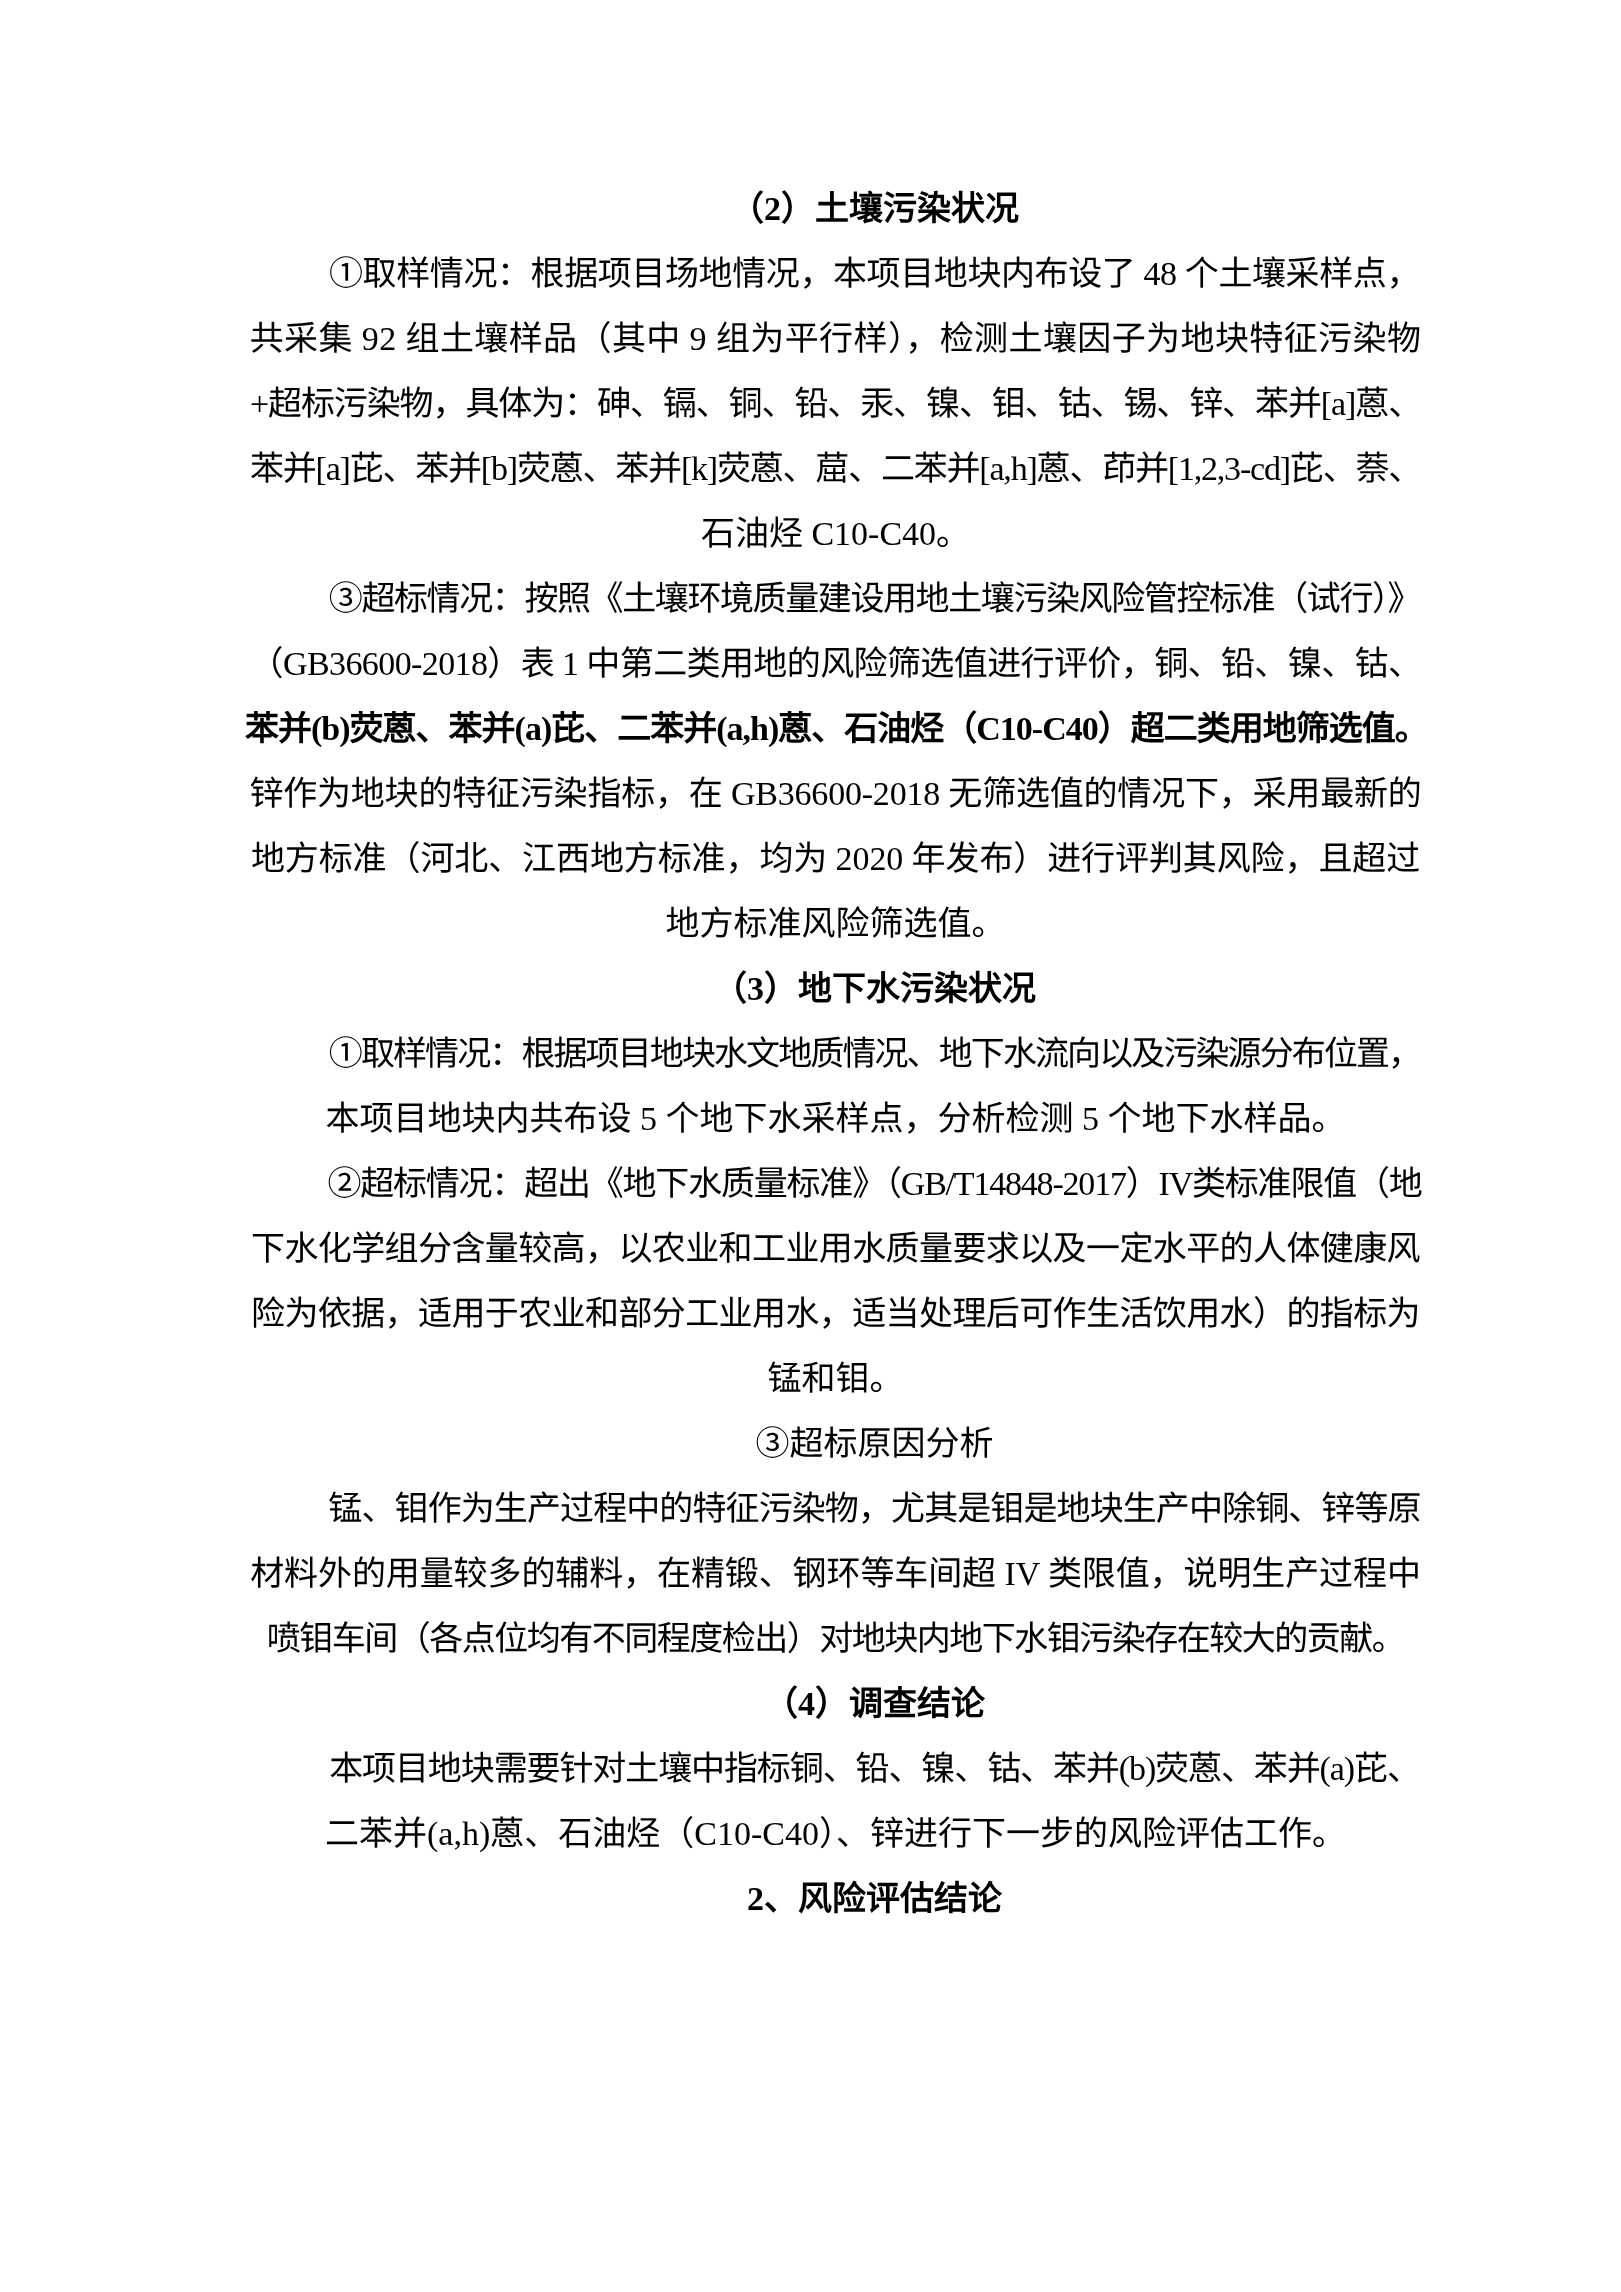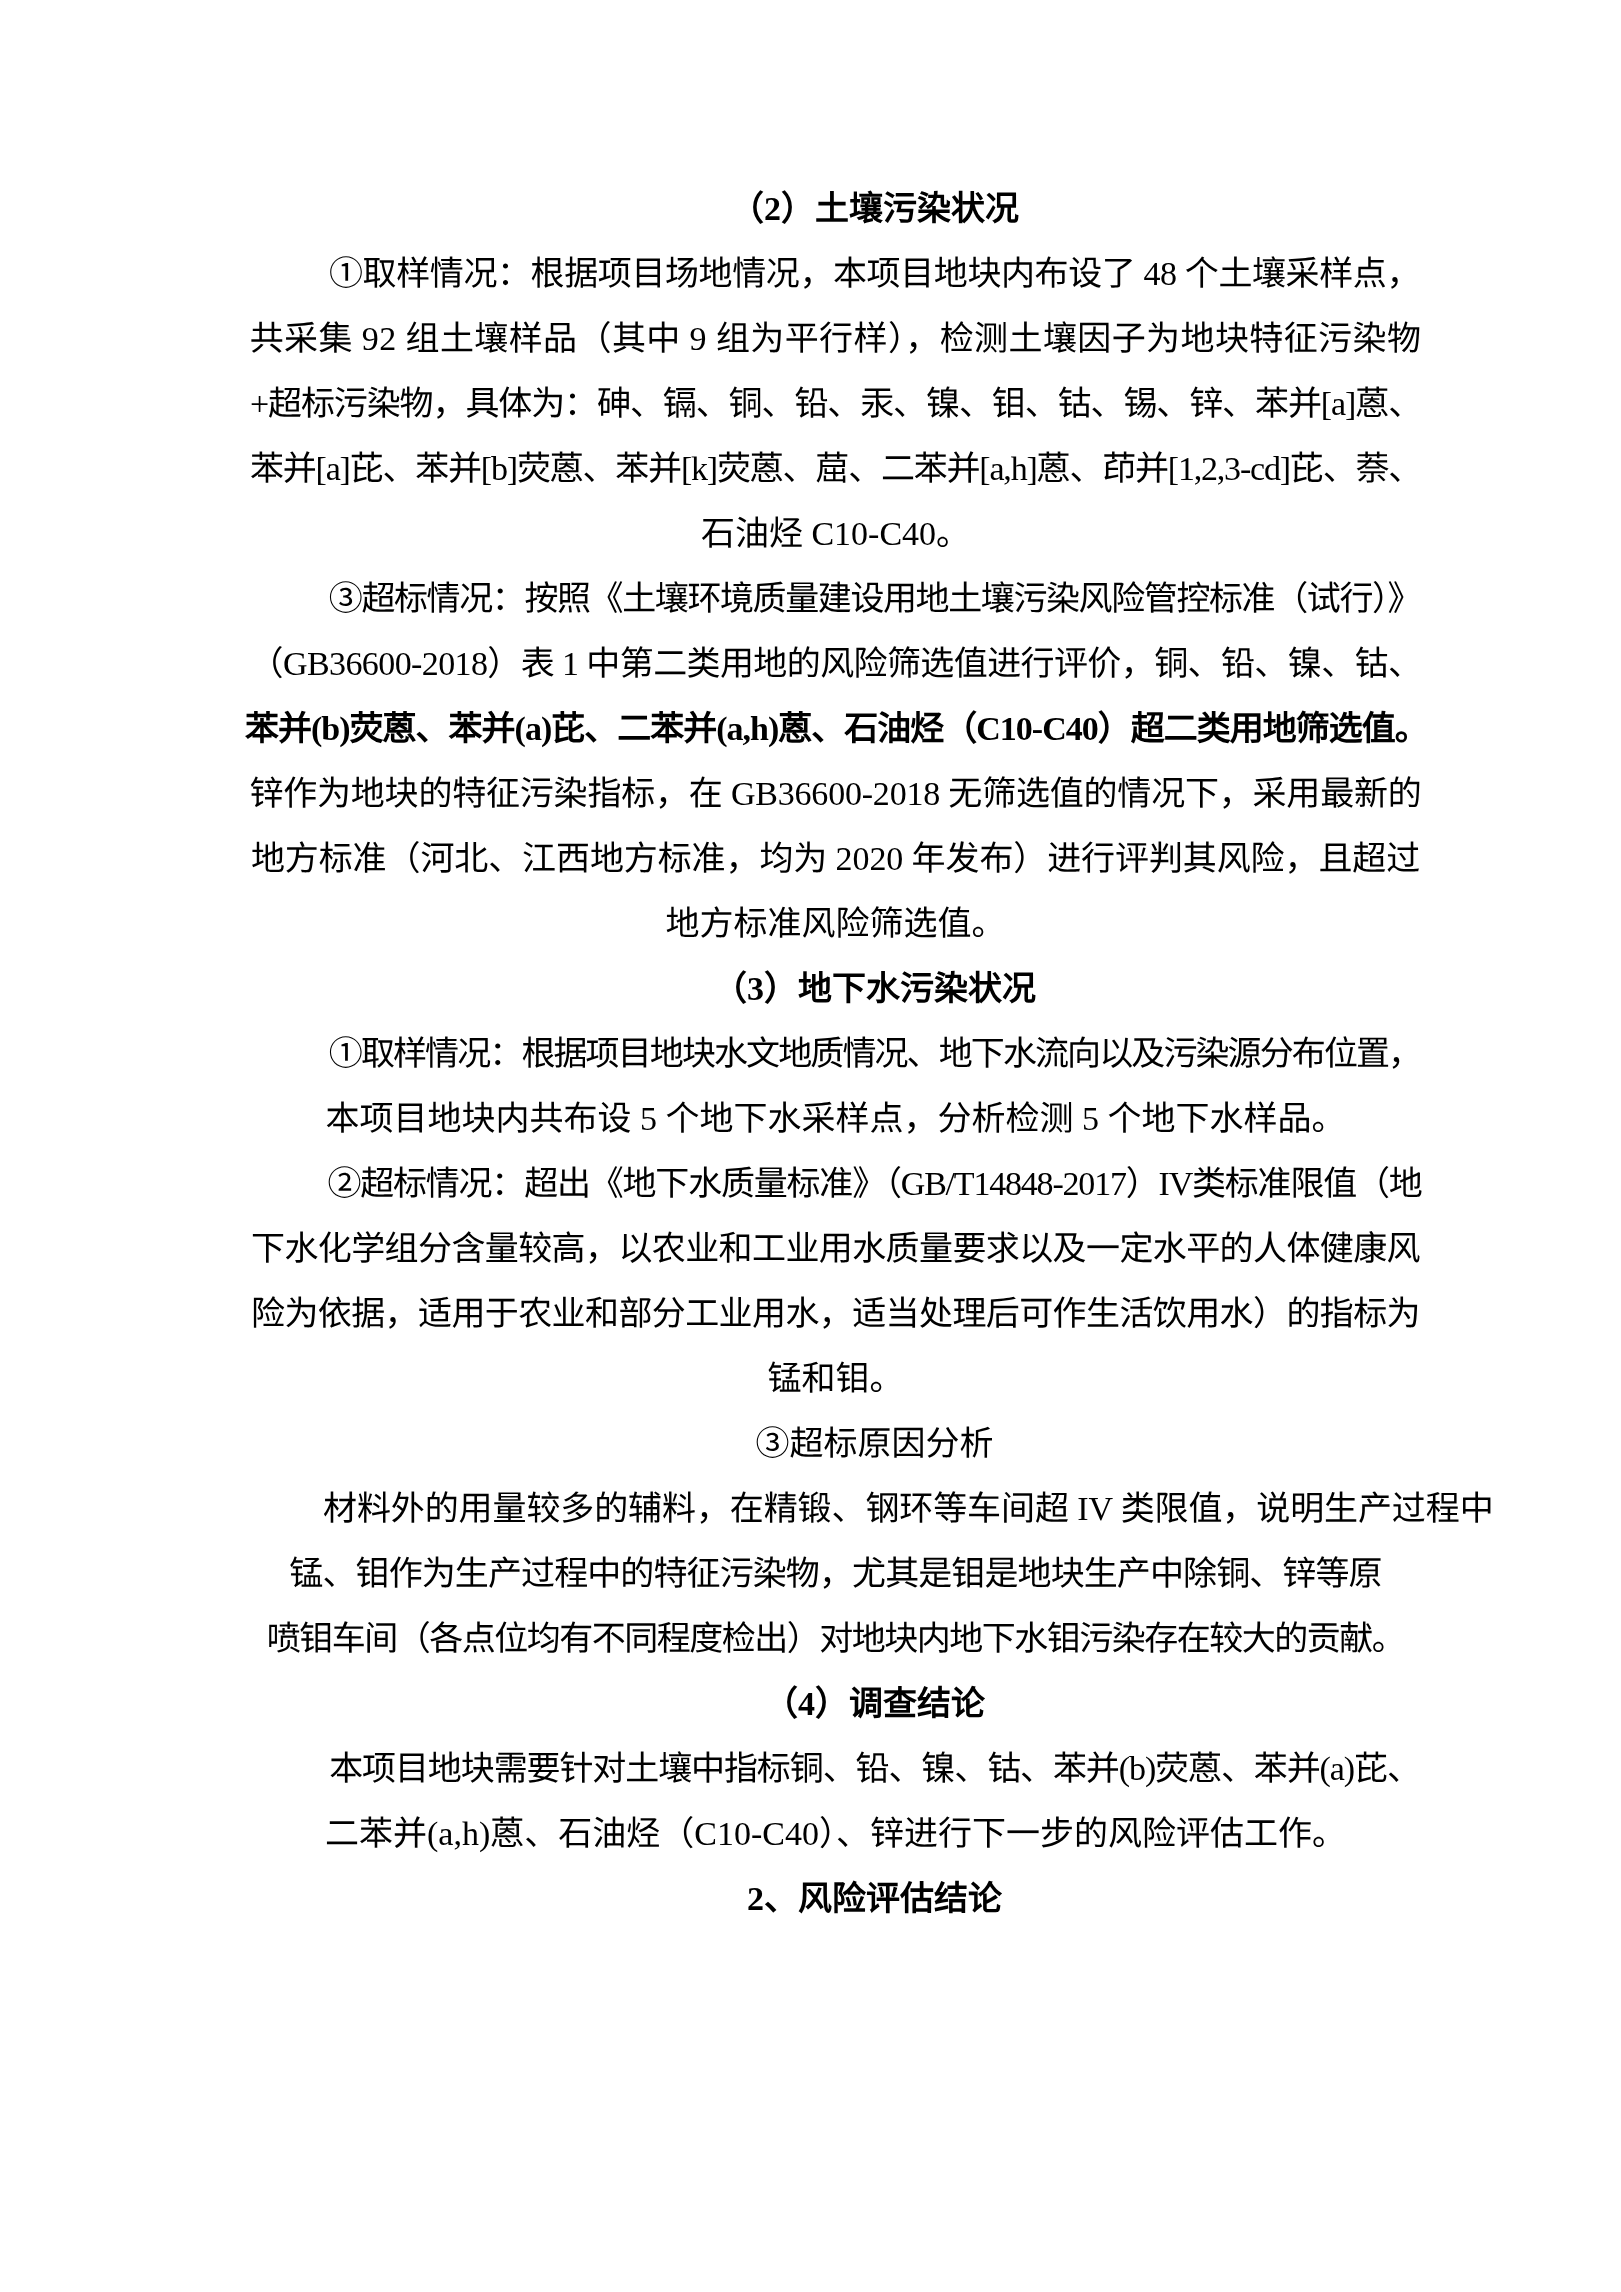--- a/index.html
+++ b/index.html
@@ -71,22 +71,22 @@
       <div class="block para">
         <div class="line" style="letter-spacing: -1.2px;"><span class="t">②超标情况：超出《地下水质量标准》（GB/T14848-2017）IV类标准限值（地</span></div>
         <div class="line" style="letter-spacing: -0.6px;"><span class="t">下水化学组分含量较高，以农业和工业用水质量要求以及一定水平的人体健康风</span></div>
         <div class="line" style="letter-spacing: -0.6px;"><span class="t">险为依据，适用于农业和部分工业用水，适当处理后可作生活饮用水）的指标为</span></div>
         <div class="line"><span class="t">锰和钼。</span></div>
       </div>
       <div class="block para">
         <div class="line"><span class="t">③超标原因分析</span></div>
       </div>
       <div class="block para">
+        <div class="line" style="letter-spacing: -0.9px;"><span class="t">锰、钼作为生产过程中的特征污染物，尤其是钼是地块生产中除铜、锌等原</span></div>
         <div class="line" style="letter-spacing: -0.1px;"><span class="t">材料外的用量较多的辅料，在精锻、钢环等车间超 IV 类限值，说明生产过程中</span></div>
-        <div class="line" style="letter-spacing: -0.9px;"><span class="t">锰、钼作为生产过程中的特征污染物，尤其是钼是地块生产中除铜、锌等原</span></div>
         <div class="line" style="letter-spacing: -1.5px;"><span class="t">喷钼车间（各点位均有不同程度检出）对地块内地下水钼污染存在较大的贡献。</span></div>
       </div>
       <div class="block heading">
         <div class="line"><span class="t">（4）调查结论</span></div>
       </div>
       <div class="block para">
         <div class="line" style="letter-spacing: -1.1px;"><span class="t">本项目地块需要针对土壤中指标铜、铅、镍、钴、苯并(b)荧蒽、苯并(a)芘、</span></div>
         <div class="line"><span class="t">二苯并(a,h)蒽、石油烃（C10-C40）、锌进行下一步的风险评估工作。</span></div>
       </div>
       <div class="block heading">

